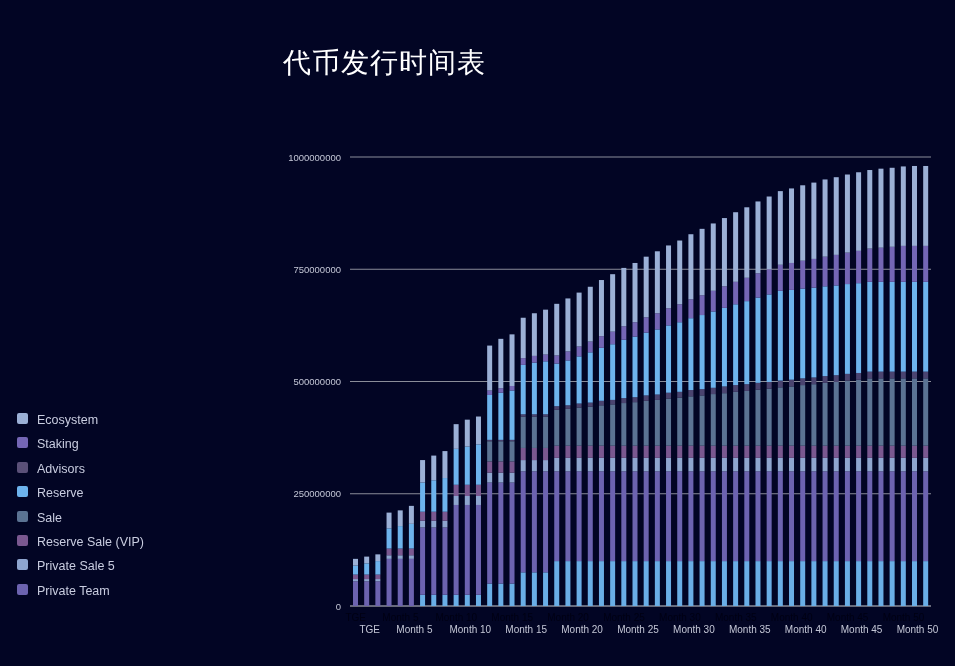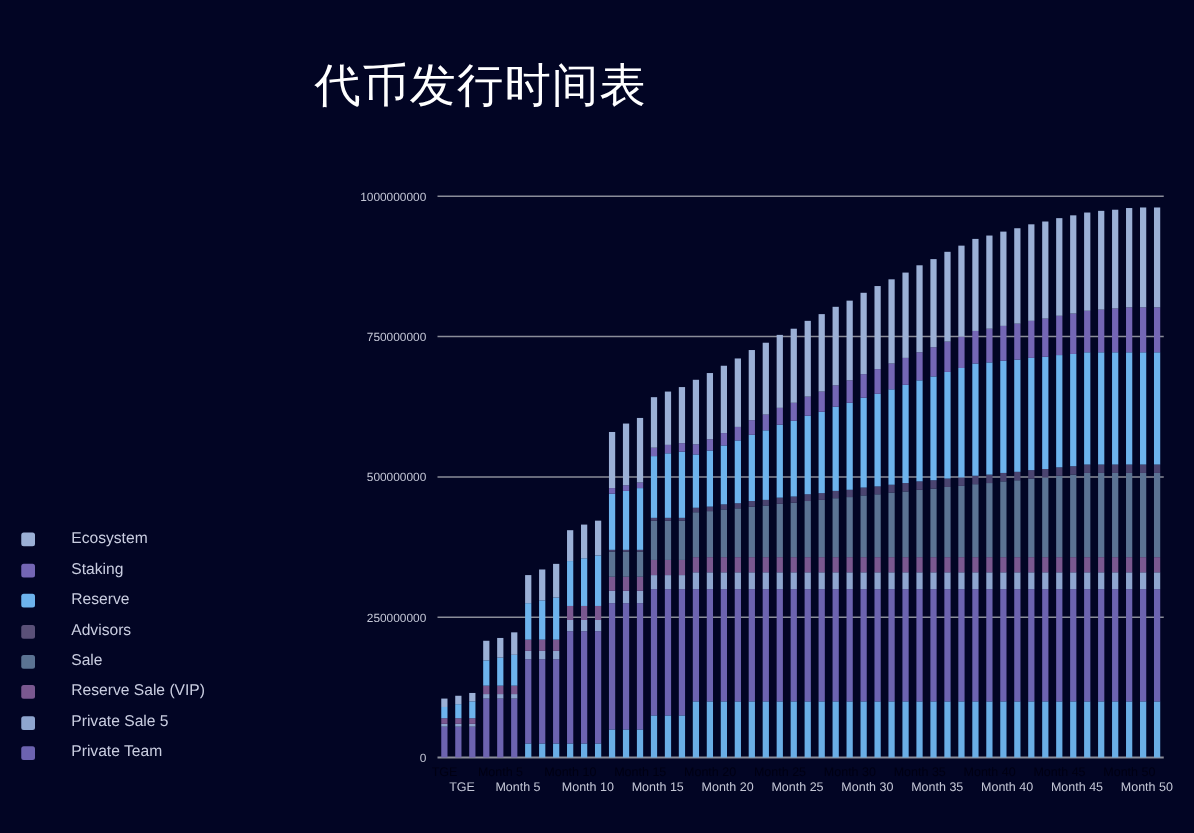--- a/index.html
+++ b/index.html
@@ -4,27 +4,27 @@
 <style>
   html, body { margin:0; padding:0; }
   body {
     width:955px; height:666px; overflow:hidden;
     background:#020524;
     font-family:"DejaVu Sans", sans-serif;
     position:relative;
   }
   .title {
     position:absolute; left:0; top:44px; width:769px; text-align:center;
-    color:#ffffff; font-size:37px; letter-spacing:1px;
+    color:#ffffff; font-size:28px; letter-spacing:1px;
   }
   .legend {
     position:absolute; left:17px; top:413px;
   }
   .legend-item {
-    display:flex; align-items:flex-end; height:24.4px;gap:20px;
+    display:flex; align-items:flex-start; height:24.4px;
   }
   .legend-swatch {
     width:11px; height:11px; border-radius:2px; margin-right:9px;
   }
   .legend-label {
     color:#c9cde0; font-size:12.5px; font-family:"Liberation Sans", sans-serif;
   }
   svg.chart { position:absolute; left:0; top:0; }
   .ytick { fill:#c4c7d6; font-size:9.5px; font-family:"Liberation Sans", sans-serif; }
   .xtick { fill:#c4c7d6; font-size:10px; font-family:"Liberation Sans", sans-serif; }
@@ -38,26 +38,26 @@
 <div class="legend">
   <div class="legend-item">
     <span class="legend-swatch" style="background:#9bb0d6"></span>
     <span class="legend-label">Ecosystem</span>
   </div>
   <div class="legend-item">
     <span class="legend-swatch" style="background:#7466b5"></span>
     <span class="legend-label">Staking</span>
   </div>
   <div class="legend-item">
+    <span class="legend-swatch" style="background:#5a5078"></span>
+    <span class="legend-label">Advisors</span>
+  </div>
+  <div class="legend-item">
     <span class="legend-swatch" style="background:#6db3ed"></span>
     <span class="legend-label">Reserve</span>
-  </div>
-  <div class="legend-item">
-    <span class="legend-swatch" style="background:#5a5078"></span>
-    <span class="legend-label">Advisors</span>
   </div>
   <div class="legend-item">
     <span class="legend-swatch" style="background:#5b7393"></span>
     <span class="legend-label">Sale</span>
   </div>
   <div class="legend-item">
     <span class="legend-swatch" style="background:#7a5890"></span>
     <span class="legend-label">Reserve Sale (VIP)</span>
   </div>
   <div class="legend-item">

